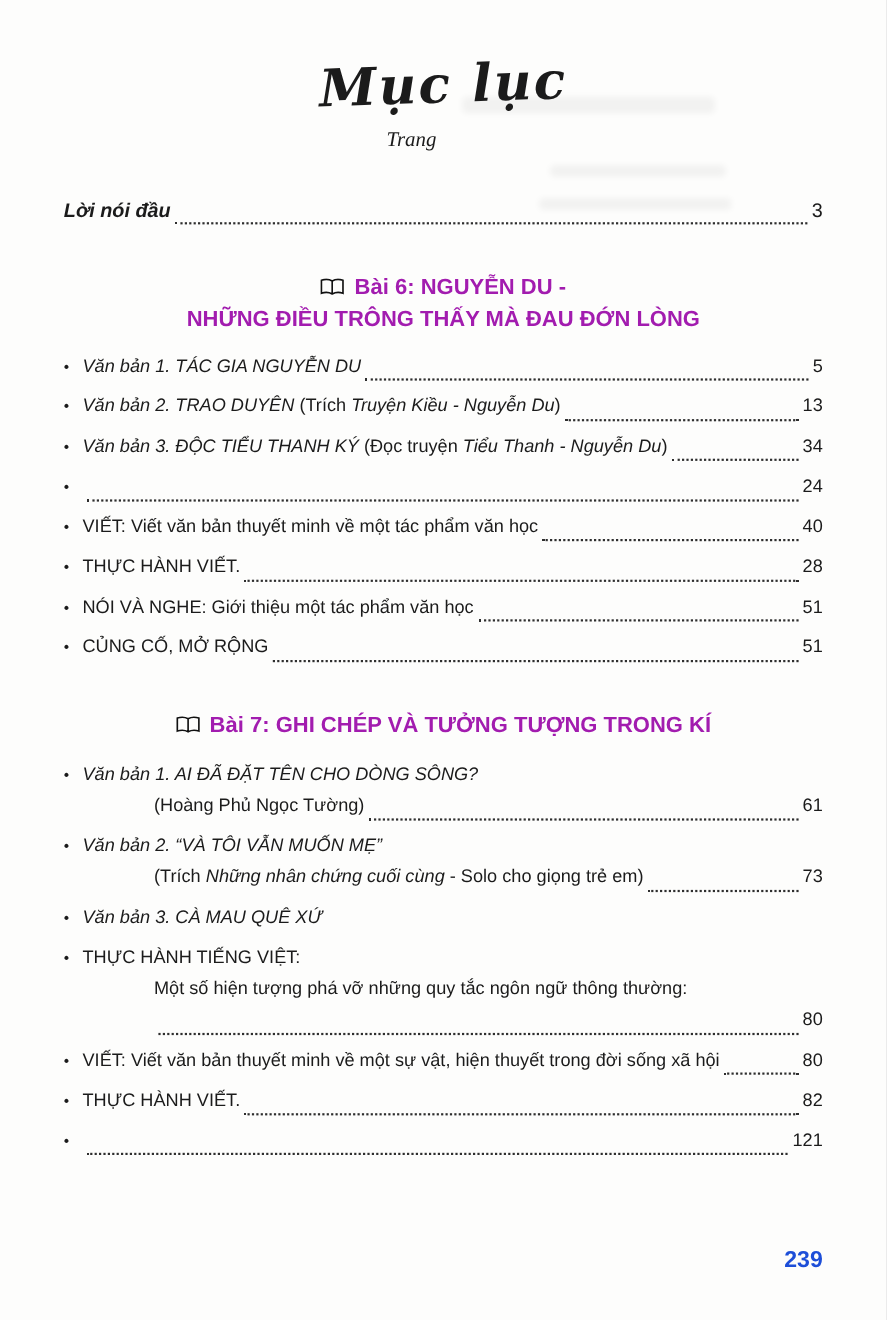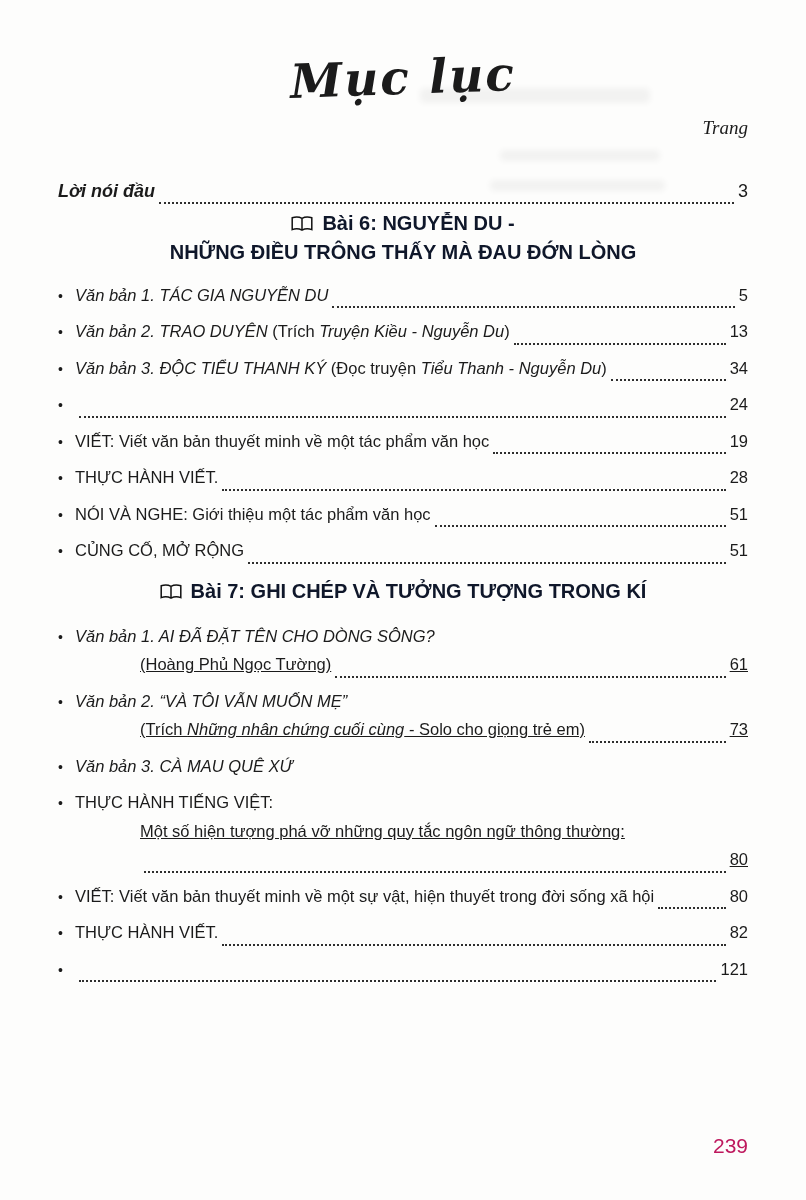--- a/index.html
+++ b/index.html
@@ -10,46 +10,46 @@
     font-family:"Liberation Sans", sans-serif; color:#1b1b1b;
   }
   .bleed { position:absolute; background:#000; opacity:0.045; filter:blur(3px); border-radius:4px; }
 
   .title {
     margin-top:50px; text-align:center;
     font-family:"DejaVu Serif", serif; font-style:italic; font-weight:600;
     font-size:47px; letter-spacing:2px; transform:rotate(-2deg);
   }
   .trang {
-    margin-top:12px; text-align:right; padding-right:58px;
+    margin-top:12px; text-align:center; padding-right:58px;
     font-family:"Liberation Serif", serif; font-style:italic; font-size:19px;
   }
 
   .inner { padding:0 58px; }
 
   .line { display:flex; align-items:baseline; min-height:28.5px; font-size:16.5px; }
   .bullet { flex:0 0 17px; width:17px; font-size:14px; }
   .segs { white-space:nowrap; }
   .it { font-style:italic; }
   .dots {
     flex:1 1 14px; min-width:12px; margin:0 4px 6px 4px;
     border-bottom:2px dotted #2e2e2e; align-self:flex-end;
   }
   .pg { flex:0 0 auto; }
-  .indent-1 { padding-left:82px;text-decoration:underline; }
+  .indent-1 { padding-left:82px; }
 
   .foreword-row { margin-top:42px; font-size:18px; }
   .fw { font-weight:bold; font-style:italic; white-space:nowrap; }
 
-  .sec-heading { text-align:center; font-weight:bold; font-size:20px; line-height:27px; color:#0f172a; }
+  .sec-heading { margin-top:38px; text-align:center; font-weight:bold; font-size:20px; line-height:27px; color:#a21caf; }
   .book { display:inline-block; vertical-align:-2px; margin-right:9px; }
   .entries { margin-top:20px; }
   .entry { margin-bottom:8px; }
 
-  .page-number { position:absolute; right:58px; bottom:42px; font-size:21px; color:#be185d; }
+  .page-number { position:absolute; right:58px; bottom:42px; font-size:21px; color:#1d4ed8;font-weight:bold; }
 </style>
 </head>
 <body>
 
 <div class="page">
 
   <div class="bleed" style="left:420px; top:88px; width:230px; height:15px;"></div>
   <div class="bleed" style="left:500px; top:150px; width:160px; height:11px;"></div>
   <div class="bleed" style="left:490px; top:180px; width:175px; height:11px;"></div>
 
@@ -101,21 +101,21 @@
                 <span class="bullet">•</span>
                 <span class="dots"></span>
                 <span class="pg">24</span>
               </div>
             </div>
             <div class="entry">
               <div class="line">
                 <span class="bullet">•</span>
                 <span class="segs"><span>VIẾT: Viết văn bản thuyết minh về một tác phẩm văn học</span></span>
                 <span class="dots"></span>
-                <span class="pg">19</span>
+                <span class="pg">40</span>
               </div>
             </div>
             <div class="entry">
               <div class="line">
                 <span class="bullet">•</span>
                 <span class="segs"><span>THỰC HÀNH VIẾT. </span></span>
                 <span class="dots"></span>
                 <span class="pg">28</span>
               </div>
             </div>

